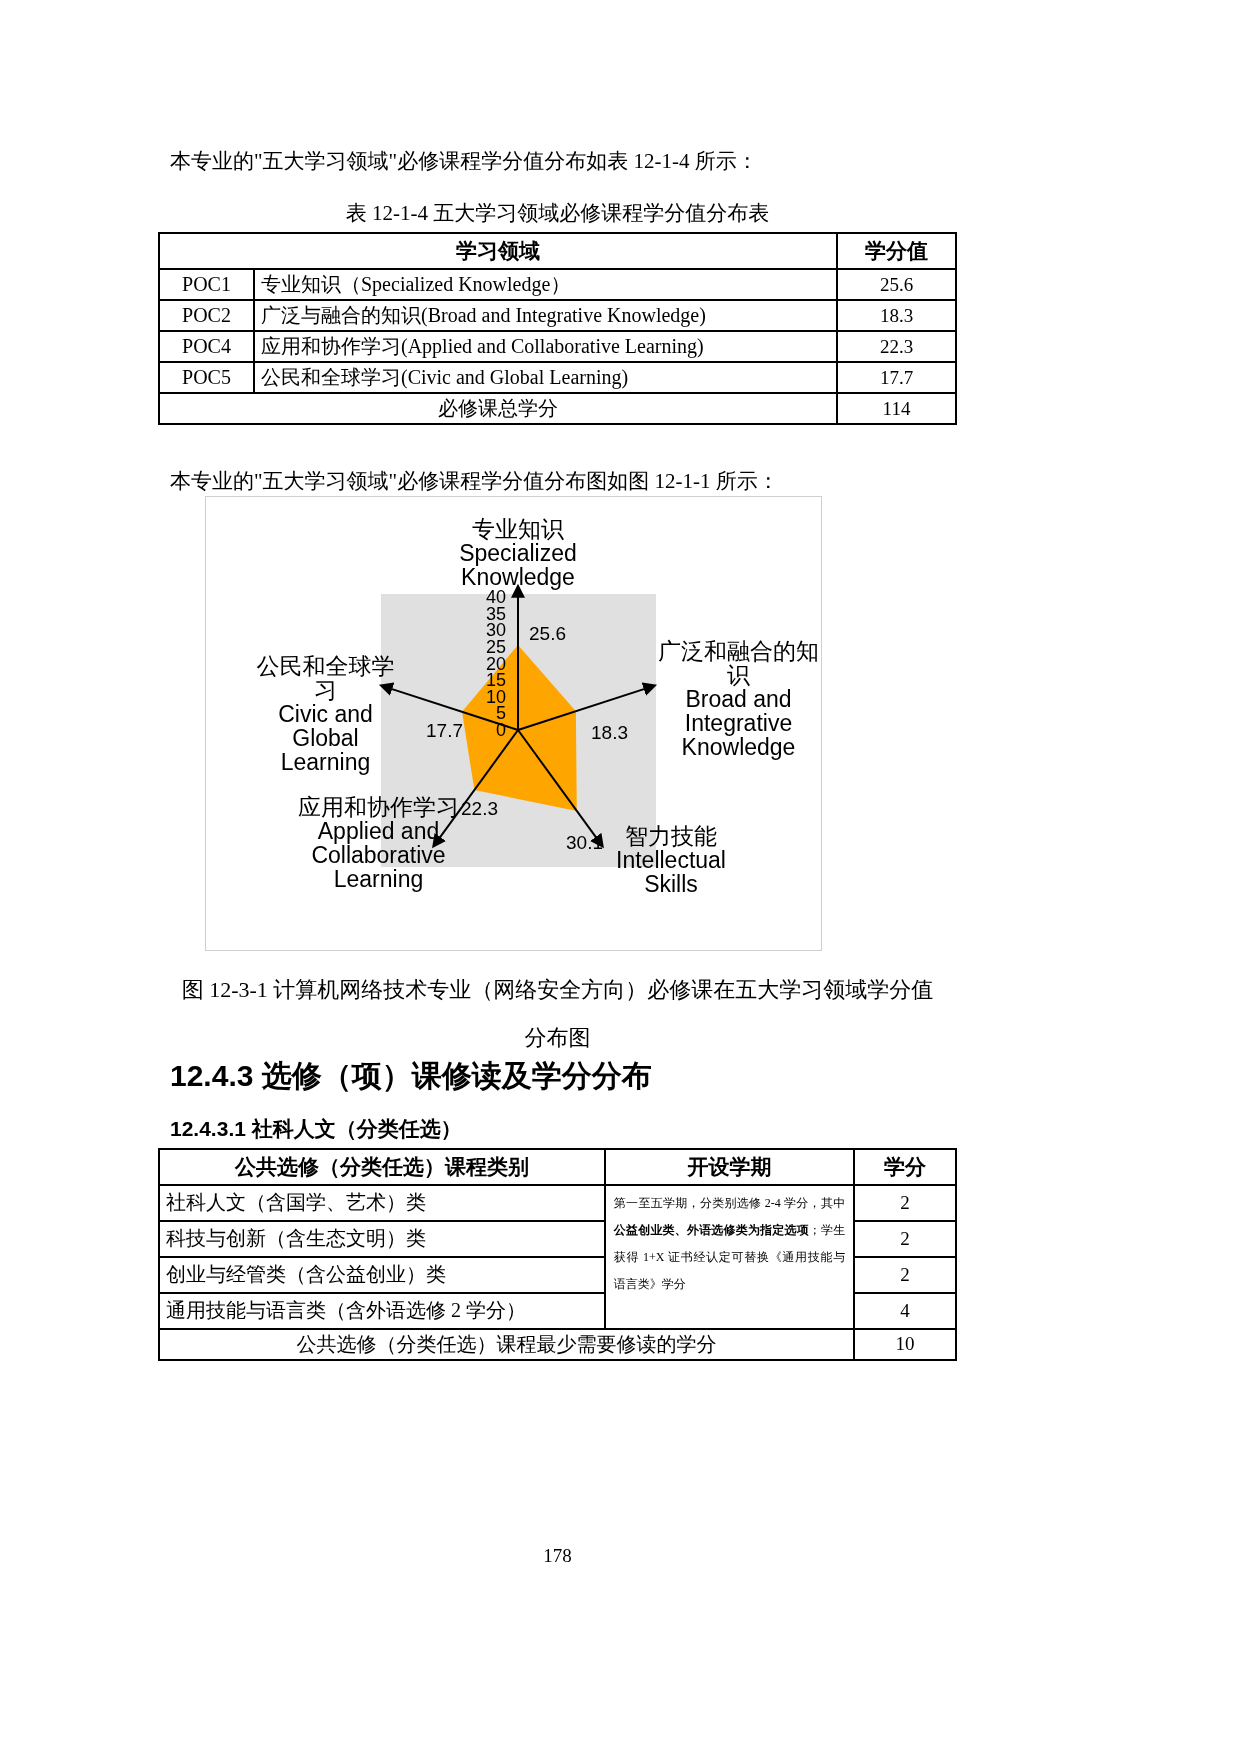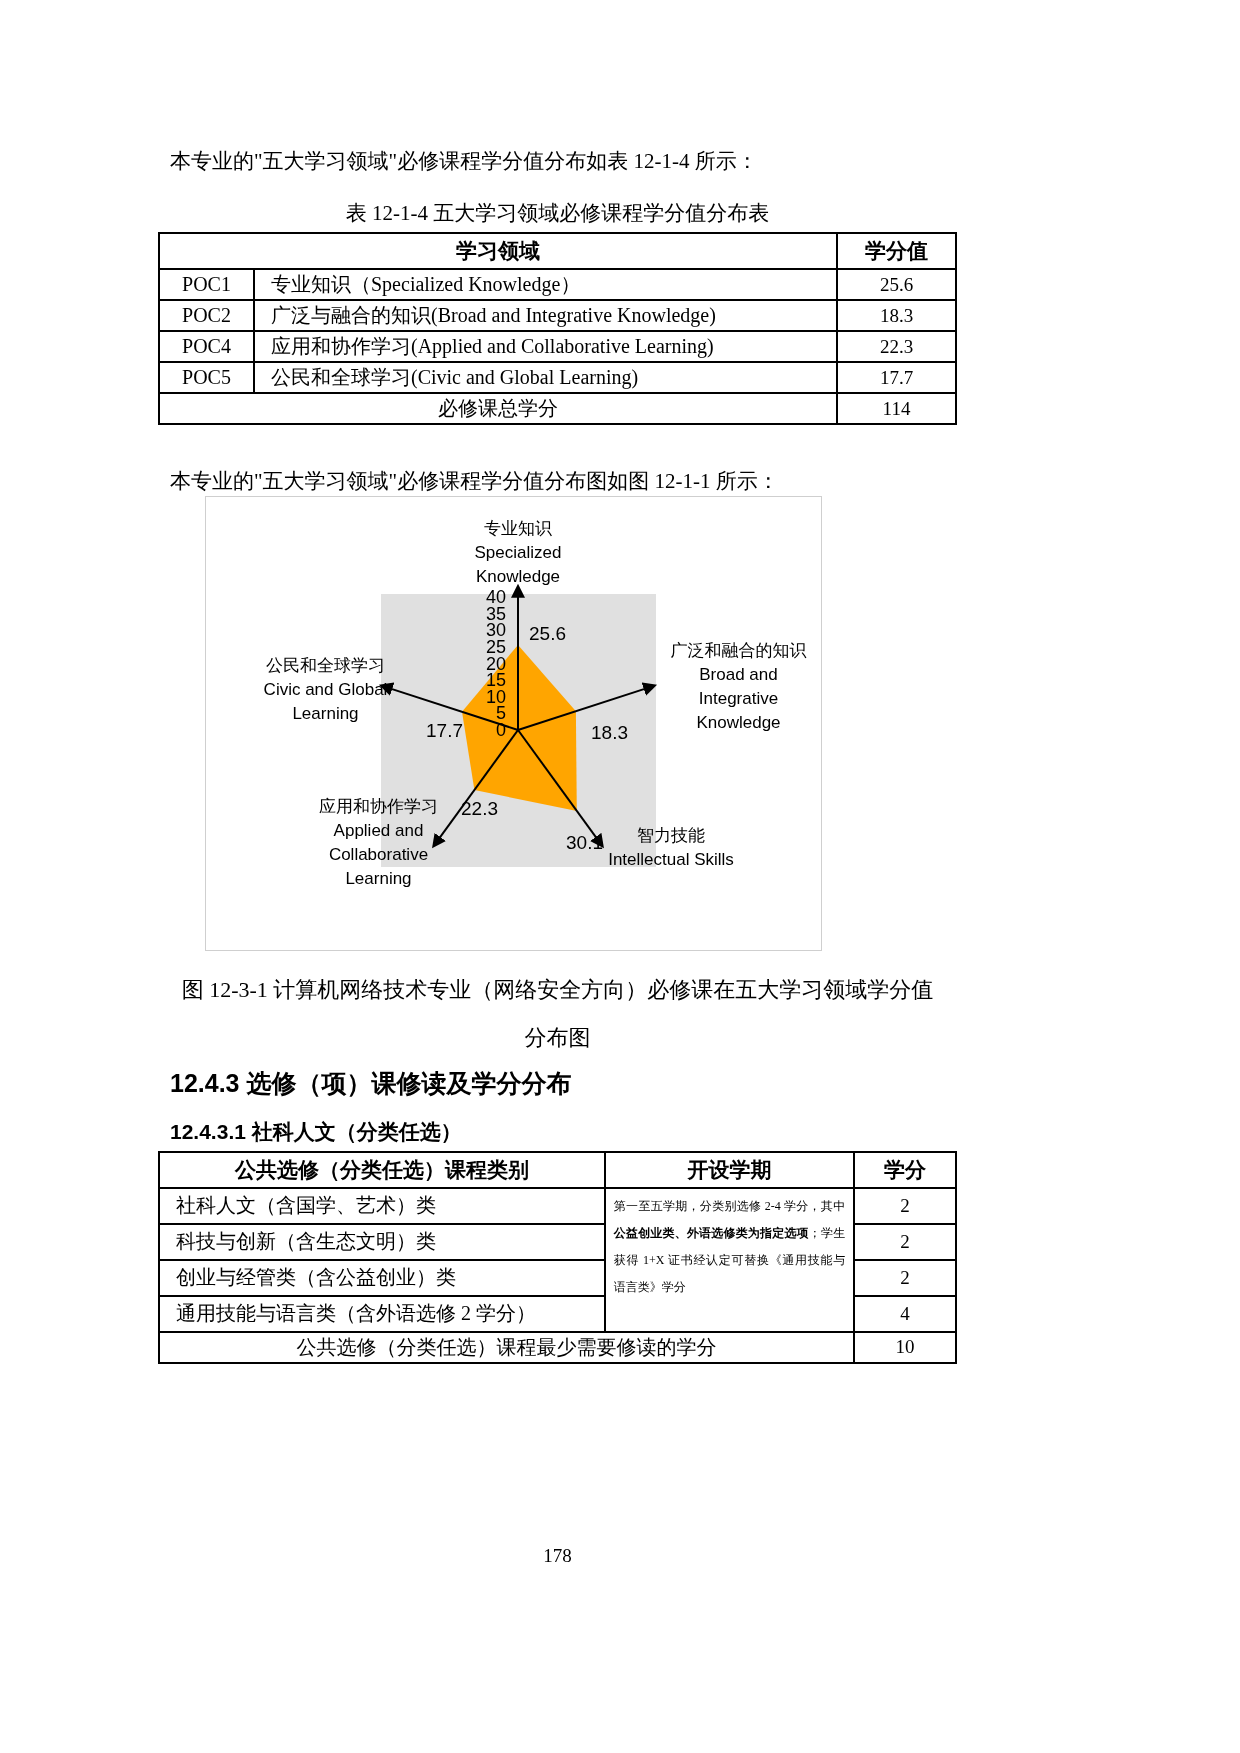--- a/index.html
+++ b/index.html
@@ -17,49 +17,49 @@
     overflow: hidden;
   }
   .para { font-size: 21px; line-height: 1.3; }
   .p1 { padding-left: 12px; }
   .p2 { margin-top: 43px; }
   .p3 { padding-left: 97px; margin-top: 16px; }
 
   .table-caption { text-align: center; font-size: 21px; margin-top: 24px; font-weight: normal; }
 
   table.doc-table { border-collapse: collapse; width: 799px; margin-top: 5px; font-size: 20px; }
-  table.doc-table th, table.doc-table td { border: 2px solid #000; padding: 1px 16px; }
+  table.doc-table th, table.doc-table td { border: 2px solid #000; padding: 1px 6px; }
   table.doc-table th { font-weight: bold; text-align: center; height: 36px; font-size: 21px; }
   .t1 td { height: 31px; }
   .t1 td.code { text-align: center; }
   .t1 td.name { text-align: left; }
   .t1 td.val { text-align: center; font-size: 19px; }
   .t1 tr.total td { height: 30px; }
   .t1 td.total-label { text-align: center; }
 
   .chart-box {
     position: relative;
     width: 617px; height: 455px;
     margin-top: 0; margin-left: 47px;
     border: 1px solid #cfcfcf;
     background: #fff;
     font-family: "Liberation Sans", sans-serif;
   }
   .chart-box svg { position: absolute; left: 0; top: 0; }
-  .ax-label { position: absolute; text-align: center; font-size: 17px; line-height: 24px; color: #000; }
+  .ax-label { position: absolute; text-align: center; font-size: 23px; line-height: 24px; color: #000; }
   .radar-tick { font-size: 18px; font-family: "Liberation Sans", sans-serif; fill: #000; }
   .radar-value { font-size: 19px; font-family: "Liberation Sans", sans-serif; fill: #000; }
 
   .fig-caption { text-align: center; font-size: 22px; margin-top: 25px; line-height: 1.3; }
   .fig-caption2 { margin-top: 20px; }
 
   h2.section {
     font-family: "Liberation Sans", sans-serif;
-    font-size: 25px; font-weight: bold;
-    margin-top: 14px; padding-left: 12px;
+    font-size: 30px; font-weight: bold;
+    margin-top: 3px; padding-left: 12px;
   }
   h3.subsection {
     font-family: "Liberation Sans", sans-serif;
     font-size: 21px; font-weight: bold;
     margin-top: 18px; padding-left: 12px;
   }
 
   .t2 td { height: 36px; }
   .t2 td.cat { text-align: left; }
   .t2 td.credit { text-align: center; font-size: 19px; }

